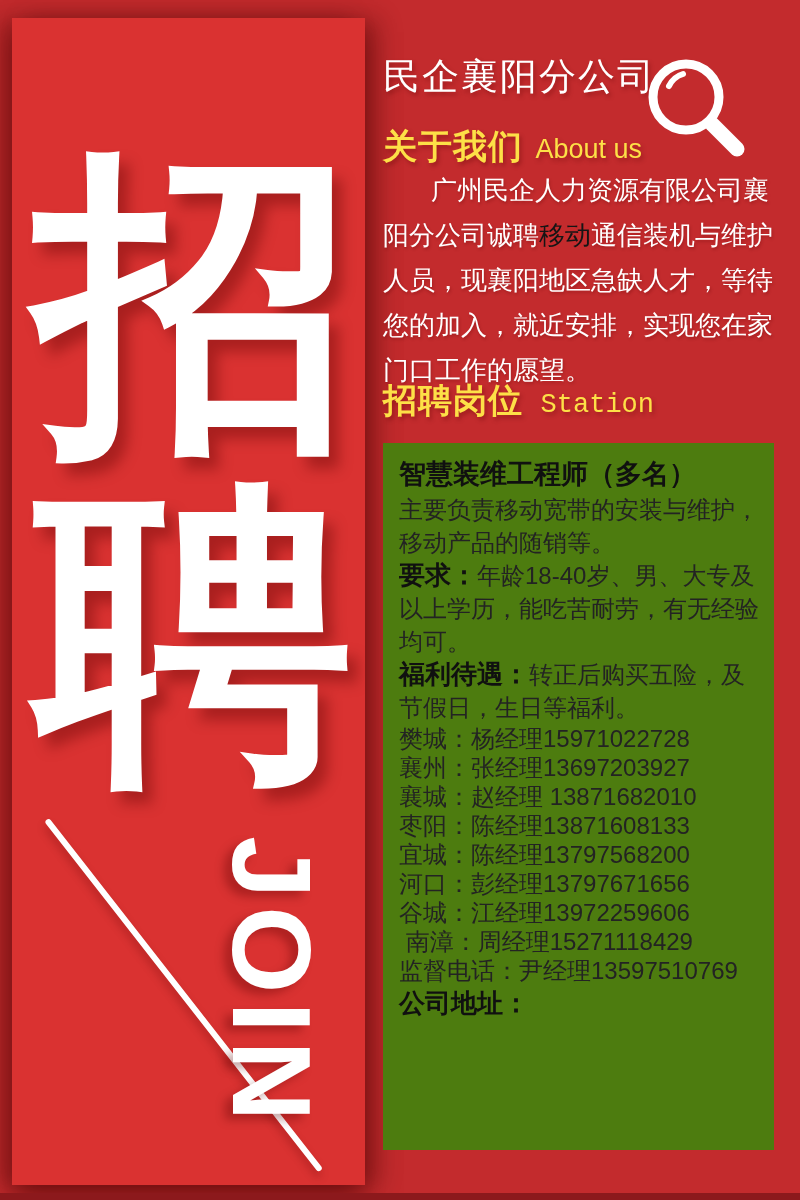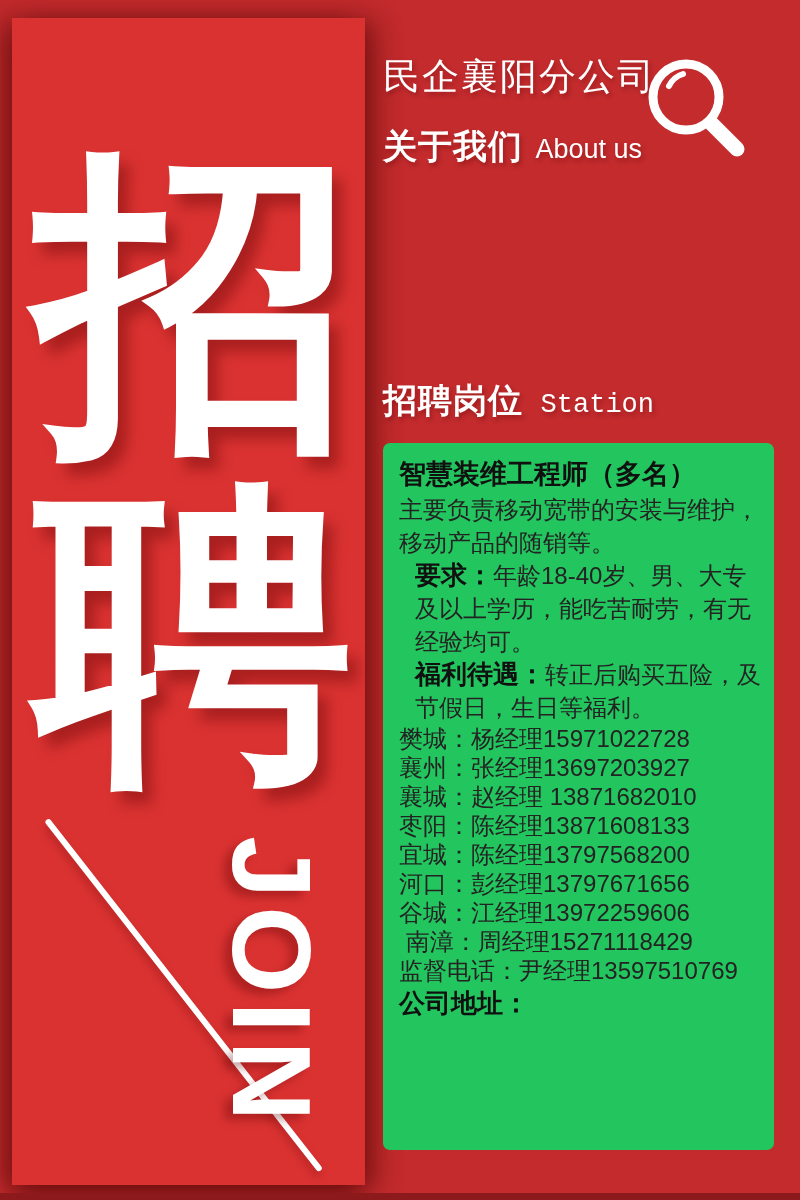--- a/index.html
+++ b/index.html
@@ -34,42 +34,42 @@
     box-shadow:4px 4px 8px rgba(90,0,0,.3);
   }
   
   .company-title {
     position:absolute; left:383px; top:52px;
     font-size:37px; font-weight:normal; color:#ffffff; letter-spacing:2px;
     text-shadow:2px 3px 4px rgba(90,0,0,.35);
   }
   .search-icon { position:absolute; left:636px; top:40px; width:118px; height:122px; }
   .sec-heading {
-    position:absolute; left:383px; color:#ffffff;
+    position:absolute; left:383px; color:#fde047;
     text-shadow:2px 3px 4px rgba(90,0,0,.35); white-space:nowrap;
   }
   .sec-heading .cn { font-size:34px; font-weight:bold; letter-spacing:1px; }
   .sec-heading .en { font-size:27px; font-weight:normal; margin-left:8px; }
   .about-heading   { top:124px; }
   .station-heading { top:378px;font-family:Liberation Mono, monospace; }
   .about-para {
     position:absolute; left:383px; top:168px; width:396px;
     color:#ffffff; font-size:26px; line-height:45px; text-indent:1.85em;
     text-shadow:1px 2px 3px rgba(90,0,0,.3);
   }
   .about-para .hl { color:#151515; text-shadow:none; }
   
   .job-box {
     position:absolute; left:383px; top:443px; width:391px; height:707px;
-    background:#22c55e; box-sizing:border-box; padding:12px 12px 0 16px;
-    color:#232323; overflow:hidden;border-radius:7px;
+    background:#4d7c0f; box-sizing:border-box; padding:12px 12px 0 16px;
+    color:#232323; overflow:hidden;
   }
   .job-title { font-size:27px; line-height:38px; font-weight:bold; color:#101010; }
   .job-desc  { font-size:24px; line-height:33px; }
-  .job-sec   { font-size:24px; line-height:33px;margin-left:16px; }
+  .job-sec   { font-size:24px; line-height:33px; }
   .job-sec .lbl { font-size:26px; font-weight:bold; color:#101010; }
   .contact   { font-size:24px; line-height:29px; white-space:pre-wrap; }
   .address   { font-size:25px; line-height:37px; }
   .address .lbl { font-size:26px; font-weight:bold; color:#101010; }
   
   .bottom-strip {
     position:absolute; left:0; bottom:0; width:800px; height:7px;
     background:#8c191c;
   }
 </style>
@@ -90,20 +90,23 @@
     <svg width="118" height="122" viewBox="0 0 118 122" xmlns="http://www.w3.org/2000/svg">
       <circle cx="50" cy="57" r="33" fill="none" stroke="#ffffff" stroke-width="9"></circle>
       <path d="M 33,46 A 23,23 0 0 1 47,34" fill="none" stroke="#ffffff" stroke-width="6" stroke-linecap="round"></path>
       <line x1="76" y1="84" x2="101" y2="109" stroke="#ffffff" stroke-width="15" stroke-linecap="round"></line>
     </svg>
   </div>
 
   <div class="sec-heading about-heading">
     <span class="cn">关于我们</span>
     <span class="en">About us</span>
+  </div>
+  <div class="about-para">
+    <span>广州民企人力资源有限公司襄阳分公司诚聘</span><span class="hl">移动</span><span>通信装机与维护人员，现襄阳地区急缺人才，等待您的加入，就近安排，实现您在家门口工作的愿望。</span>
   </div>
 
   <div class="sec-heading station-heading">
     <span class="cn">招聘岗位</span>
     <span class="en">Station</span>
   </div>
 
   <div class="job-box">
     <div class="job-title">智慧装维工程师（多名）</div>
     <div class="job-desc">主要负责移动宽带的安装与维护，移动产品的随销等。</div>

